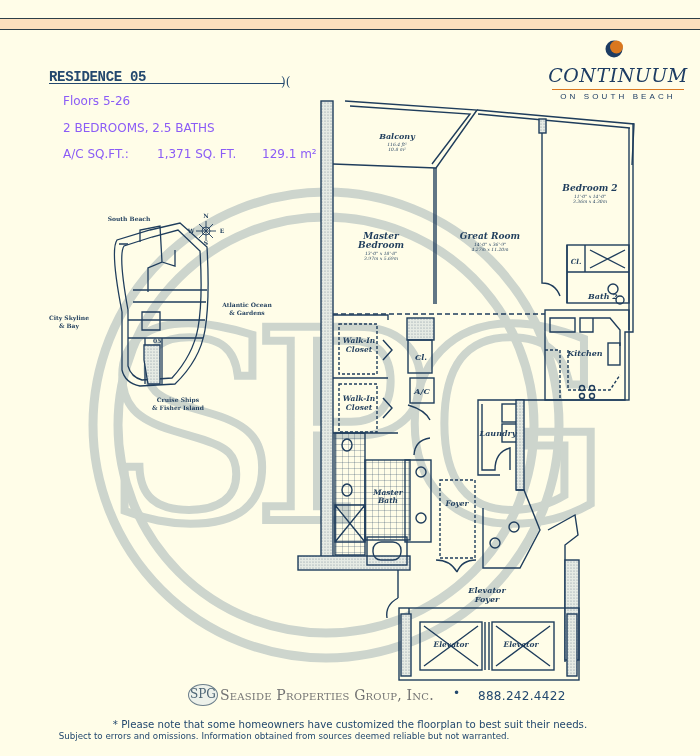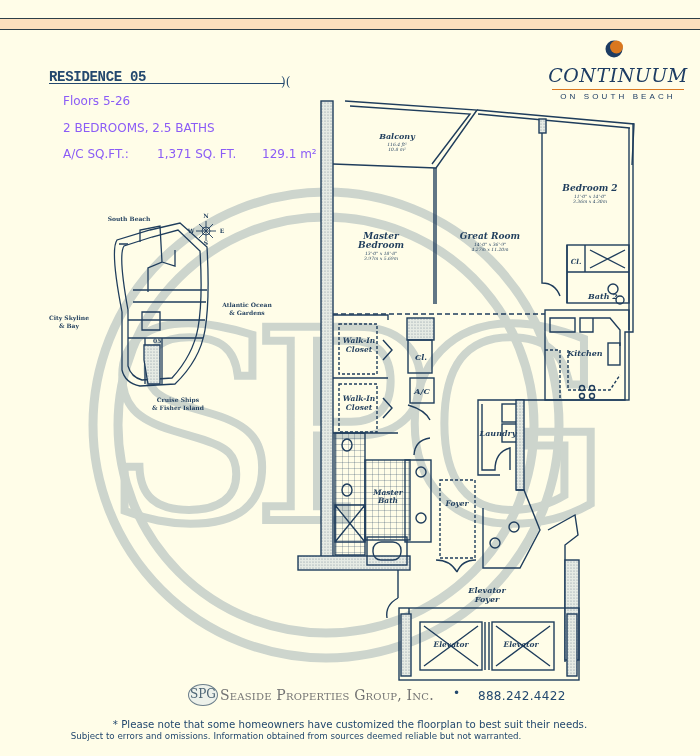--- a/index.html
+++ b/index.html
@@ -36,21 +36,21 @@
     .map-label { font-family: "DejaVu Serif", serif; font-size: 6px; font-weight: bold; fill: #1f3d5c; }
     .footer-brand { position: absolute; left: 188px; top: 684px; height: 24px; white-space: nowrap; }
     .spg-badge { position: absolute; left: 0; top: 0; width: 30px; height: 22px; border-radius: 50%;
       border: 1.5px solid #6b7e8a; box-sizing: border-box; font-family: "DejaVu Serif", serif;
       font-size: 12px; color: #4c6474; text-align: center; line-height: 19px; background: #edf1ea; }
     .brand-name { position: absolute; left: 32px; top: 3px; font-family: "DejaVu Serif", serif;
       font-size: 14px; color: #737373; font-variant: small-caps; letter-spacing: 0.2px; }
     .brand-dot { position: absolute; left: 265px; top: 2px; font-size: 12px; color: #23486e; }
     .brand-phone { position: absolute; left: 290px; top: 5px; font-size: 12px; color: #23486e; letter-spacing: 0.3px; }
     .note1 { position: absolute; left: 0; width: 700px; top: 713px; text-align: center; font-size: 10.2px; color: #23486e; margin-top: 6px; }
-    .note2 { position: absolute; left: 16px; width: 560px; top: 731px; text-align: center; font-size: 8.7px; color: #23486e; }
+    .note2 { position: absolute; left: 4px; width: 560px; top: 731px; text-align: center; font-size: 8.7px; color: #23486e; }
   </style>
 </head>
 <body>
 
 <div class="band-top"></div>
 
 <svg class="watermark" viewBox="0 0 700 756">
   <circle cx="326" cy="425" r="233" fill="none" stroke="#cdd5cd" stroke-width="9"></circle>
   <circle cx="326" cy="425" r="208" fill="none" stroke="#cdd5cd" stroke-width="9"></circle>
   <text x="100" y="520" font-family="DejaVu Serif, serif" font-size="265" fill="none" stroke="#cdd5cd" stroke-width="8" letter-spacing="-30">SPG</text>

